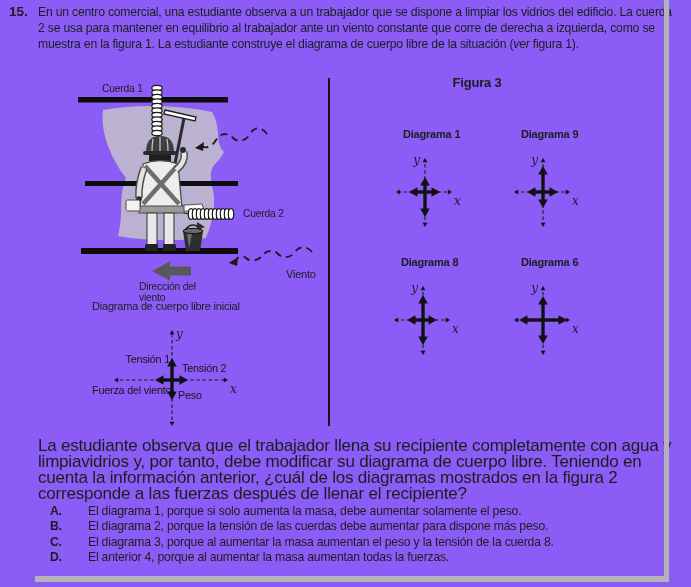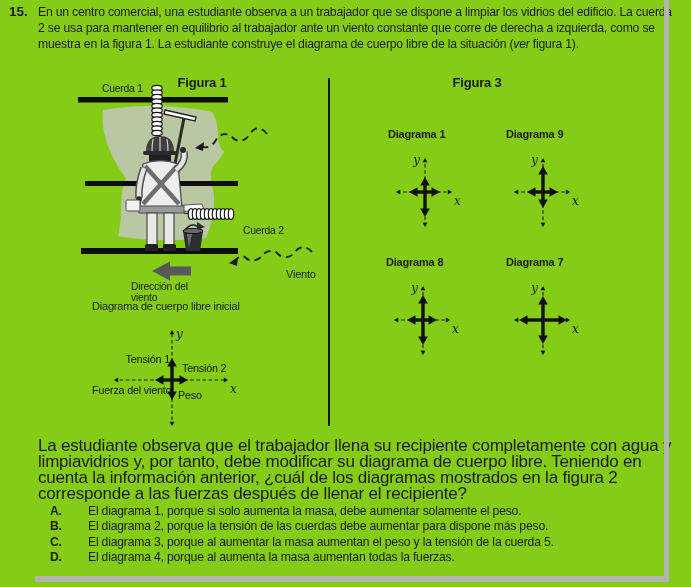--- a/index.html
+++ b/index.html
@@ -1,45 +1,44 @@
 <!DOCTYPE html>
 <html><head>
 <meta charset="utf-8">
 <style>
   html,body{margin:0;padding:0;background:#ffffff;}
-  .page{position:relative;width:691px;height:587px;background:#84cc16;overflow:hidden;
+  .page{position:relative;width:691px;height:587px;background:#8b5cf6;overflow:hidden;
         font-family:"Liberation Sans",sans-serif;color:#1d1d1e;}
   .abs{position:absolute;}
   .qnum{left:9px;top:4px;font-size:13.5px;font-weight:bold;}
   .intro{left:38px;top:5px;width:634px;font-size:12.2px;line-height:15.9px;letter-spacing:-0.2px;}
   .fig-title{font-weight:bold;font-size:13px;width:130px;text-align:center;letter-spacing:-0.2px;}
   .divider{left:328px;top:78px;width:2.2px;height:348px;background:#151515;}
   .small-label{font-size:10.3px;letter-spacing:-0.2px;line-height:10.8px;}
   .viento-label{font-size:11px;letter-spacing:-0.2px;}
   .fbd-title{left:92px;top:300px;font-size:11px;font-weight:normal;letter-spacing:-0.2px;}
-  .dlabel{font-size:11px;font-weight:bold;letter-spacing:-0.2px;margin:0 0 2px 0;}
+  .dlabel{font-size:11px;font-weight:bold;letter-spacing:-0.2px;margin:0 0 2px 15px;}
   .question-body{left:38px;top:438px;width:634px;font-size:17px;line-height:15.9px;letter-spacing:-0.2px;}
   .options{left:50px;top:504px;width:612px;}
   .opt-row{display:grid;grid-template-columns:38px 1fr;font-size:12.2px;line-height:15.3px;letter-spacing:-0.2px;}
   .opt-letter{font-weight:bold;}
   .border-right{left:664px;top:0;width:5px;height:582px;background:#b4b4b6;}
   .border-bottom{left:35px;top:576px;width:634px;height:6px;background:#b4b4b6;}
   svg text.axlbl{font:italic 12px "DejaVu Serif",serif;fill:#1b1b2a;}
   svg text.flabel{font:10.8px "Liberation Sans",sans-serif;fill:#161616;letter-spacing:-0.2px;}
 </style>
 </head>
 <body>
 
 <div class="page">
 
   <div class="abs qnum">15.</div>
 
   <div class="abs intro"><span>En un centro comercial, una estudiante observa a un trabajador que se dispone a limpiar los vidrios del edificio. La cuerda 2 se usa para mantener en equilibrio al trabajador ante un viento constante que corre de derecha a izquierda, como se muestra en la figura 1. La estudiante construye el diagrama de cuerpo libre de la situación (</span><i>ver</i><span> figura 1).</span></div>
 
-  <div class="abs fig-title" style="left:137px;top:75px">Figura 1</div>
 
   <svg class="abs" style="left:60px;top:83px" width="270" height="222" viewBox="60 83 270 222">
 
     <path d="M103,110 C140,103 185,106 212,112 C222,128 214,142 224,152 C216,168 208,162 212,186 C218,206 210,228 206,238 C170,242 140,240 118,236 C124,214 118,196 126,178 C112,160 100,134 103,110 Z" fill="#c7c7c7" opacity="0.8"></path>
 
     <g>
       <rect x="78" y="97" width="150" height="5.5" fill="#0d0d0d"></rect>
       <rect x="85" y="181" width="153" height="5" fill="#0d0d0d"></rect>
       <rect x="81" y="248" width="157" height="6" fill="#0d0d0d"></rect>
     </g>
@@ -118,23 +117,23 @@
     <polygon points="195,148 204,142 203,151" fill="#1a1a1a"></polygon>
     <g stroke="#1a1a1a" stroke-width="1.8" fill="none" stroke-dasharray="7,5">
       <path d="M312,252 C306,245 299,246 295,252 C291,258 283,259 278,254 C274,249 266,250 262,256 C258,261 250,262 246,258 C243,255 239,256 236,260"></path>
     </g>
     <polygon points="229,263 238,257 237,266" fill="#1a1a1a"></polygon>
 
     <polygon points="152,271 170,261.5 170,266.5 191,266.5 191,275.5 170,275.5 170,280.5" fill="#585858"></polygon>
   </svg>
 
   <div class="abs small-label" style="left:102px;top:84px">Cuerda 1</div>
-  <div class="abs small-label" style="left:243px;top:226px">Cuerda 2</div>
+  <div class="abs small-label" style="left:243px;top:209px">Cuerda 2</div>
   <div class="abs viento-label" style="left:286px;top:268px">Viento</div>
-  <div class="abs small-label" style="left:131px;top:282px">
+  <div class="abs small-label" style="left:139px;top:282px">
     <div>Dirección del</div>
     <div>viento</div>
   </div>
 
   <div class="abs fbd-title">Diagrama de cuerpo libre inicial</div>
   <svg class="abs" style="left:58px;top:325px" width="240" height="112">
       <line x1="114" y1="55" x2="114" y2="9" stroke="#1a1a1a" stroke-width="1.1" stroke-dasharray="3.5,2.6"></line>
       <polygon points="114,5 116.4,9.2 111.6,9.2" fill="#111"></polygon>
       <line x1="114" y1="55" x2="114" y2="97" stroke="#1a1a1a" stroke-width="1.1" stroke-dasharray="3.5,2.6"></line>
       <polygon points="114,101 111.6,96.8 116.4,96.8" fill="#111"></polygon>
@@ -225,21 +224,21 @@
         <polygon points="37,75 32.2,66.5 41.8,66.5" fill="#111"></polygon>
         <line x1="37" y1="50" x2="28" y2="50" stroke="#111" stroke-width="3.4"></line>
         <polygon points="21,50 29.5,45.2 29.5,54.8" fill="#111"></polygon>
         <line x1="37" y1="50" x2="44" y2="50" stroke="#111" stroke-width="3.4"></line>
         <polygon points="51,50 42.5,54.8 42.5,45.2" fill="#111"></polygon>
         <text x="32" y="22" text-anchor="end" class="axlbl">y</text>
         <text x="66" y="63" text-anchor="start" class="axlbl">x</text>
       </svg>
   </div>
   <div class="abs" style="left:506px;top:256px">
-    <div class="dlabel">Diagrama 7</div>
+    <div class="dlabel">Diagrama 6</div>
     <svg width="120" height="102">
         <line x1="37" y1="50" x2="37" y2="20" stroke="#1a1a1a" stroke-width="1.1" stroke-dasharray="3.5,2.6"></line>
         <polygon points="37,16 39.4,20.2 34.6,20.2" fill="#111"></polygon>
         <line x1="37" y1="50" x2="37" y2="81" stroke="#1a1a1a" stroke-width="1.1" stroke-dasharray="3.5,2.6"></line>
         <polygon points="37,85 34.6,80.8 39.4,80.8" fill="#111"></polygon>
         <line x1="37" y1="50" x2="12" y2="50" stroke="#1a1a1a" stroke-width="1.1" stroke-dasharray="3.5,2.6"></line>
         <polygon points="8,50 12.2,47.6 12.2,52.4" fill="#111"></polygon>
         <line x1="37" y1="50" x2="60" y2="50" stroke="#1a1a1a" stroke-width="1.1" stroke-dasharray="3.5,2.6"></line>
         <polygon points="64,50 59.8,52.4 59.8,47.6" fill="#111"></polygon>
         <line x1="37" y1="50" x2="37" y2="33" stroke="#111" stroke-width="3.4"></line>
@@ -261,23 +260,23 @@
     <div class="opt-row">
       <span class="opt-letter">A.</span>
       <span class="opt-text">El diagrama 1, porque si solo aumenta la masa, debe aumentar solamente el peso.</span>
     </div>
     <div class="opt-row">
       <span class="opt-letter">B.</span>
       <span class="opt-text">El diagrama 2, porque la tensión de las cuerdas debe aumentar para dispone más peso.</span>
     </div>
     <div class="opt-row">
       <span class="opt-letter">C.</span>
-      <span class="opt-text">El diagrama 3, porque al aumentar la masa aumentan el peso y la tensión de la cuerda 5.</span>
+      <span class="opt-text">El diagrama 3, porque al aumentar la masa aumentan el peso y la tensión de la cuerda 8.</span>
     </div>
     <div class="opt-row">
       <span class="opt-letter">D.</span>
-      <span class="opt-text">El diagrama 4, porque al aumenta la masa aumentan todas la fuerzas.</span>
+      <span class="opt-text">El anterior 4, porque al aumentar la masa aumentan todas la fuerzas.</span>
     </div>
   </div>
 
   <div class="abs border-right"></div>
   <div class="abs border-bottom"></div>
 </div>
 
 </body></html>

